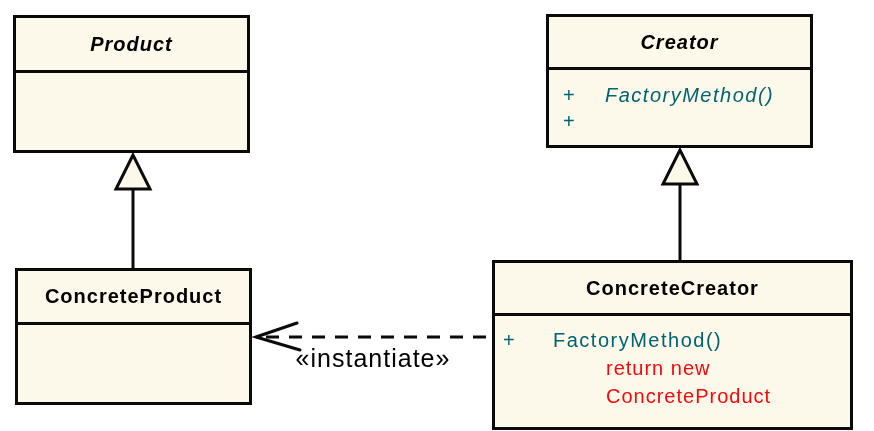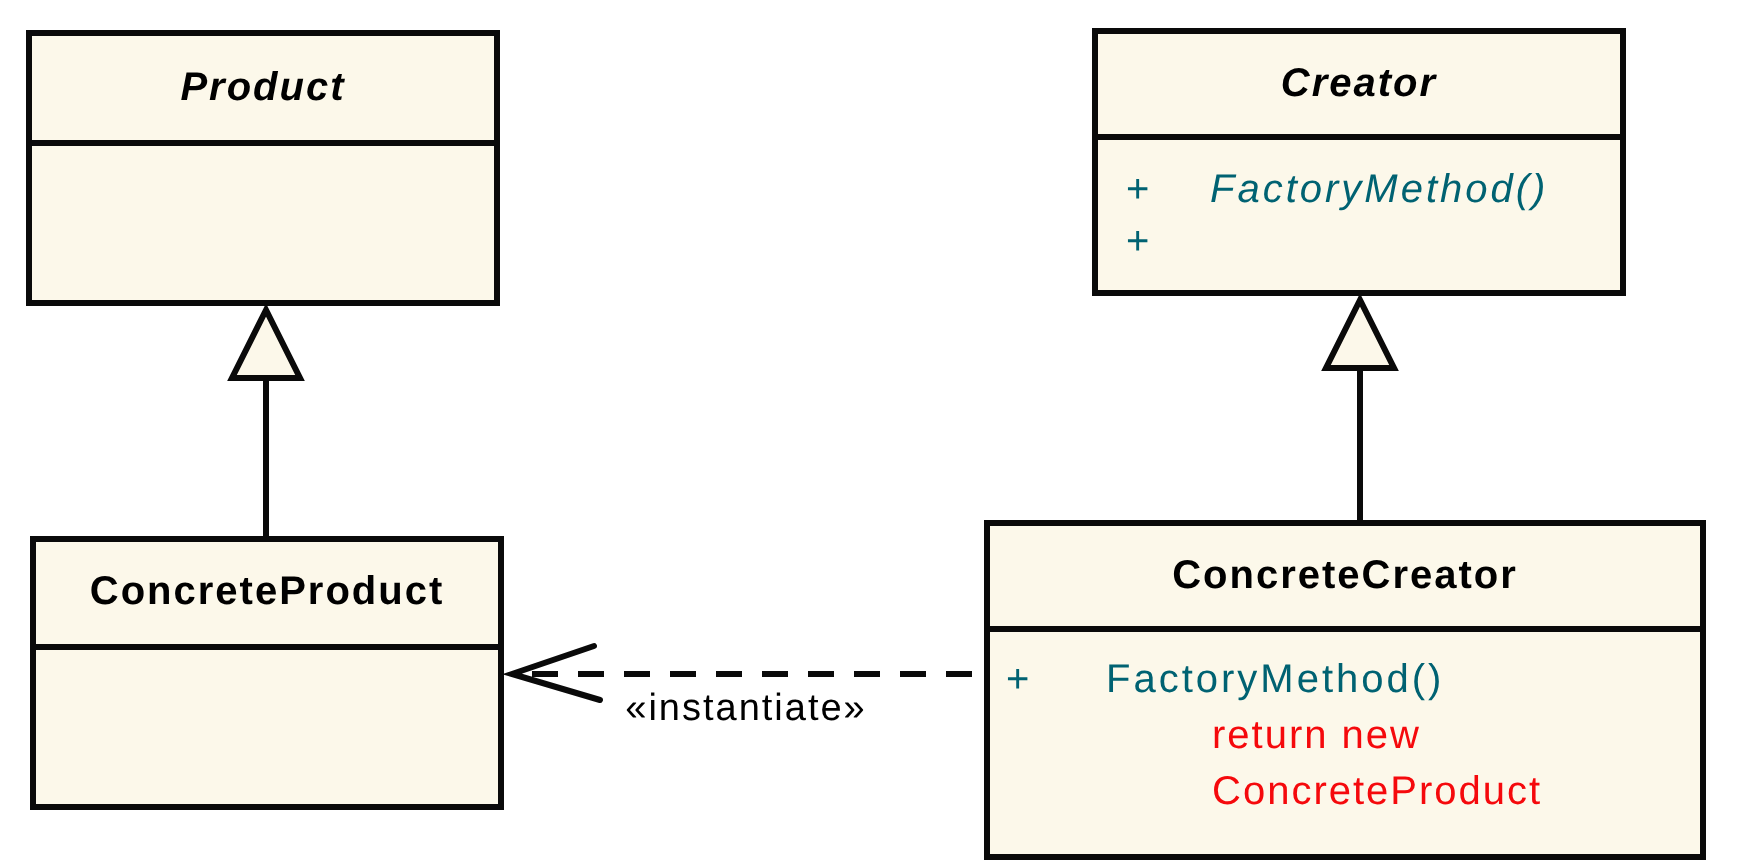--- a/index.html
+++ b/index.html
@@ -85,21 +85,21 @@
     line-height: 28px;
     padding-left: 111px;
     white-space: nowrap;
   }
   .instantiate-label {
     position: absolute;
     left: 283px;
     top: 344px;
     width: 180px;
     text-align: center;
-    font-size: 19px;
+    font-size: 25px;
     letter-spacing: 1px;
     color: #000000;
     white-space: nowrap;
   }
 </style>
 </head>
 <body>
 
 <div class="canvas">
 

